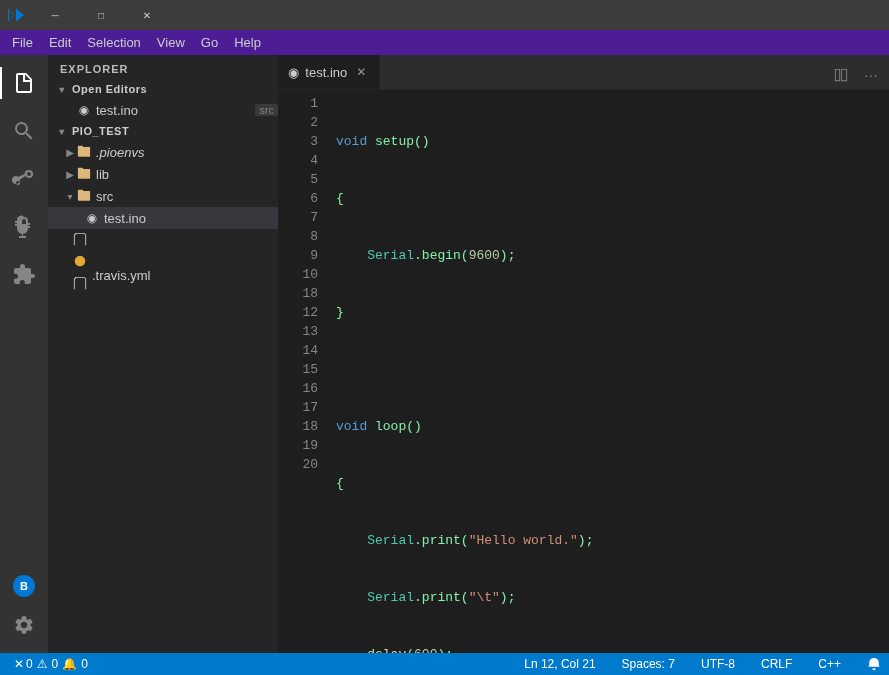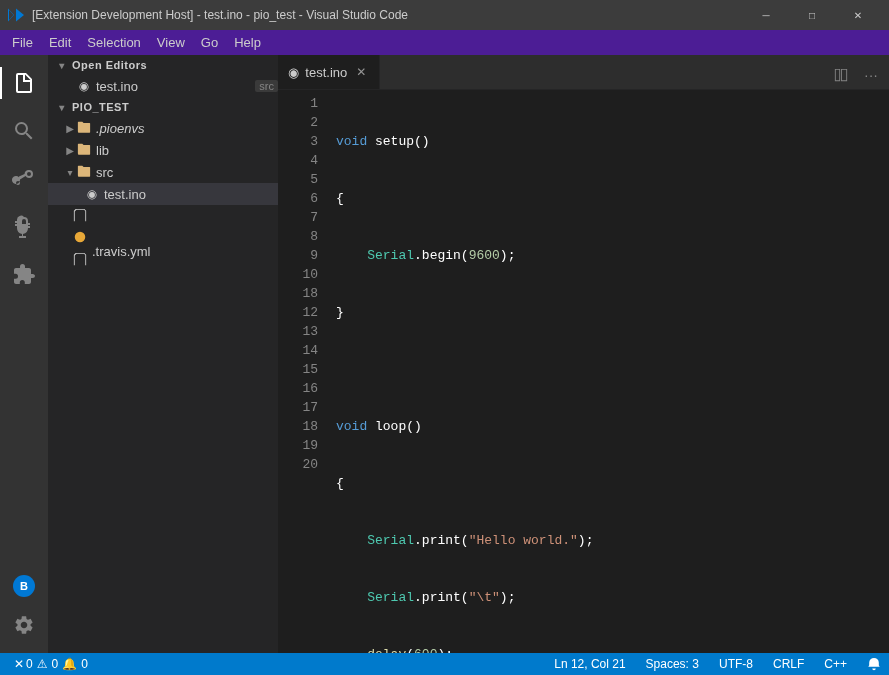--- a/index.html
+++ b/index.html
@@ -256,21 +256,21 @@
       display: flex;
       align-items: center;
     }
 
     
     .kw { color: #569cd6; }       
     .fn { color: #dcdcaa; }       
     .str { color: #ce9178; }      
     .num { color: #b5cea8; }     
     .cls { color: #4ec9b0; }      
-    .plain { color: #ffffff; }
+    .plain { color: #86efac; }
 
     
     #status-bar {
       height: 22px;
       background: #007acc;
       display: flex;
       align-items: center;
       font-size: 12px;
       color: #ffffff;
       flex-shrink: 0;
@@ -278,42 +278,41 @@
     .status-left {
       display: flex;
       align-items: center;
       padding: 0 6px;
       gap: 8px;
     }
     .status-right {
       margin-left: auto;
       display: flex;
       align-items: center;
-      gap: 4px;
+      gap: 10px;
     }
     .status-item {
       padding: 0 8px;
       height: 22px;
       display: flex;
       align-items: center;
       cursor: pointer;
       white-space: nowrap;
     }
     .status-icon { font-size: 12px; margin-right: 2px; }
   </style>
 </head>
 <body>
 
 <div id="titlebar">
   <div class="app-icon">
     <svg width="16" height="16" viewBox="0 0 16 16">
       <path fill="#0078d4" d="M0 1.5L6 8 0 14.5V1.5zM1 3v10l4.5-5L1 3zm7-1.5L16 8l-8 6.5V1.5z"></path>
     </svg>
   </div>
-  <span class="title-text">[Extension Development Host] - test.ino - pio_test - Visual Studio Code</span>
   <div class="window-controls">
     <div class="win-btn">─</div>
     <div class="win-btn">□</div>
     <div class="win-btn close">✕</div>
   </div>
 </div>
 
 <div id="menubar">
   <div class="menu-item">File</div>
   <div class="menu-item">Edit</div>
@@ -354,20 +353,21 @@
     <div class="activity-spacer"></div>
     <div class="activity-icon" style="color:#fff; background:#0078d4; width:22px; height:22px; border-radius:50%; font-size:11px; font-weight:bold; margin-bottom:4px;">B</div>
     <div class="activity-icon" style="margin-bottom:4px;">
       <svg width="22" height="22" viewBox="0 0 24 24" fill="currentColor">
         <path d="M19.14 12.94c.04-.3.06-.61.06-.94 0-.32-.02-.64-.07-.94l2.03-1.58c.18-.14.23-.41.12-.61l-1.92-3.32c-.12-.22-.37-.29-.59-.22l-2.39.96c-.5-.38-1.03-.7-1.62-.94l-.36-2.54c-.04-.24-.24-.41-.48-.41h-3.84c-.24 0-.43.17-.47.41l-.36 2.54c-.59.24-1.13.57-1.62.94l-2.39-.96c-.22-.08-.47 0-.59.22L2.74 8.87c-.12.21-.08.47.12.61l2.03 1.58c-.05.3-.09.63-.09.94s.02.64.07.94l-2.03 1.58c-.18.14-.23.41-.12.61l1.92 3.32c.12.22.37.29.59.22l2.39-.96c.5.38 1.03.7 1.62.94l.36 2.54c.05.24.24.41.48.41h3.84c.24 0 .44-.17.47-.41l.36-2.54c.59-.24 1.13-.56 1.62-.94l2.39.96c.22.08.47 0 .59-.22l1.92-3.32c.12-.22.07-.47-.12-.61l-2.01-1.58zM12 15.6c-1.98 0-3.6-1.62-3.6-3.6s1.62-3.6 3.6-3.6 3.6 1.62 3.6 3.6-1.62 3.6-3.6 3.6z"></path>
       </svg>
     </div>
   </div>
 
   <div id="sidebar">
+    <div class="sidebar-header">Explorer</div>
 
     <div class="sidebar-section-header">
       <span class="chevron">▾</span>
       <span>Open Editors</span>
     </div>
     <div class="tree-item" style="padding-left: 28px;">
       <span class="icon" style="color:#cccccc; font-size:12px;">◉</span>
       <span class="label" style="margin-left:4px;">test.ino</span>
       <span style="margin-left:4px; font-size:11px; color:#858585; background:#3a3a3a; padding: 0 4px; border-radius:2px;">src</span>
     </div>
@@ -514,21 +514,21 @@
       <span>0</span>
       <span style="margin: 0 4px;">🔔</span>
       <span>0</span>
     </div>
   </div>
   <div class="status-right">
     <div class="status-item">
       <span>Ln 12, Col 21</span>
     </div>
     <div class="status-item">
-      <span>Spaces: 3</span>
+      <span>Spaces: 7</span>
     </div>
     <div class="status-item">
       <span>UTF-8</span>
     </div>
     <div class="status-item">
       <span>CRLF</span>
     </div>
     <div class="status-item">
       <span>C++</span>
     </div>

